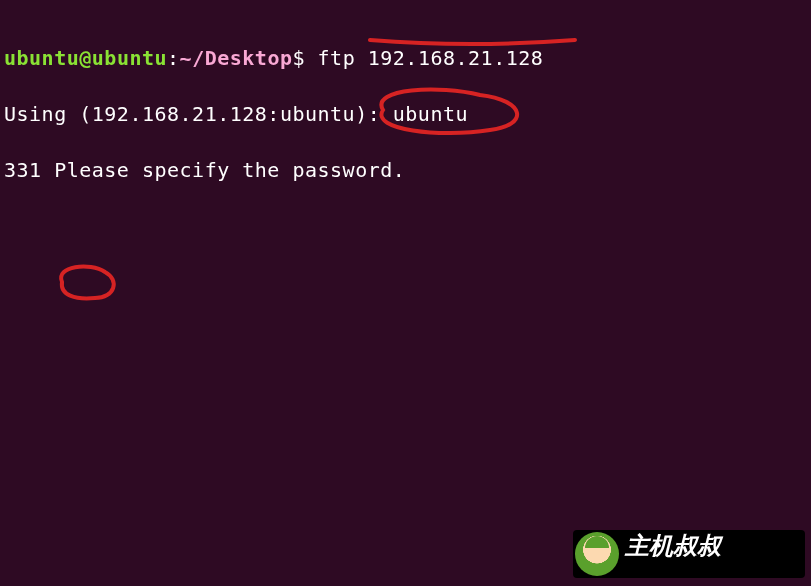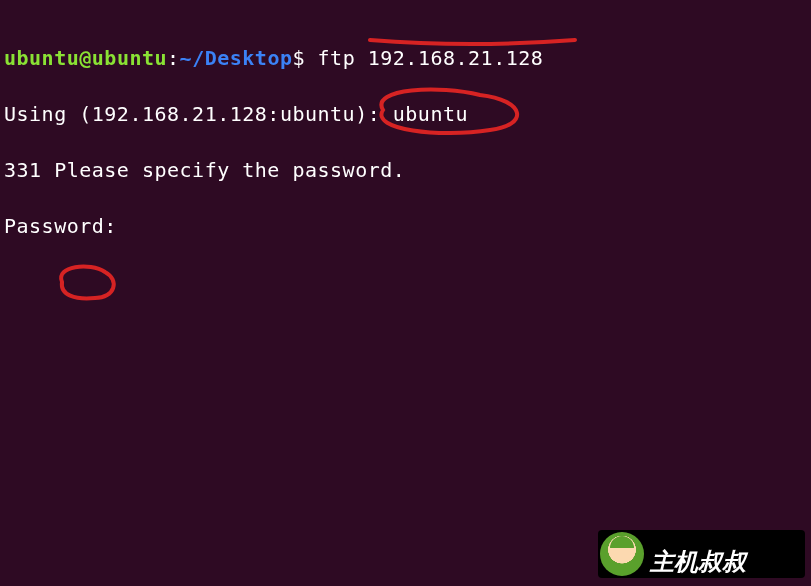--- a/index.html
+++ b/index.html
@@ -22,38 +22,38 @@
     right: 0;
     white-space: pre;
     letter-spacing: 0.5px;
   }
   .line {
     display: block;
     height: 28px;
   }
   .user { color: #8ae234; font-weight: bold; }
   .host { color: #8ae234; font-weight: bold; }
-  .path { color: #3b82f6; font-weight: bold; }
+  .path { color: #f9a8d4; font-weight: bold; }
   .white { color: #ffffff; }
   svg.overlay {
     position: absolute;
     top: 0;
     left: 0;
     width: 811px;
     height: 586px;
     pointer-events: none;
   }
   .watermark {
     position: absolute;
     bottom: 8px;
     right: 6px;
-    width: 207px;
+    width: 232px;
     height: 48px;
     display: flex;
-    align-items: flex-end;
+    align-items: flex-start;
     background: #000;
     border-radius: 4px;
     padding: 2px 19px 2px 2px;
     box-sizing: border-box;
   }
   .wm-icon {
     width: 44px;
     height: 44px;
     border-radius: 50%;
     background: radial-gradient(circle at 50% 40%, #fcd9b0 0%, #fcd9b0 40%, #5aa02c 41%, #5aa02c 100%);
@@ -78,21 +78,20 @@
     white-space: nowrap;
   }
 </style>
 </head>
 <body>
 
 <div class="terminal">
 <span class="line"><span class="user">ubuntu</span><span class="user">@</span><span class="host">ubuntu</span><span class="white">:</span><span class="path">~/Desktop</span><span class="white">$</span><span class="white"> </span><span class="white">ftp</span><span class="white"> </span><span class="white">192.168.21.128</span></span>
 <span class="line"><span>Using (192.168.21.128:ubuntu): </span><span>ubuntu</span></span>
 <span class="line">331 Please specify the password.</span>
-<span class="line">Password:</span>
 
 
 
 </div>
 
 <svg class="overlay">
 
   <path d="M 370 40 Q 470 48 575 40" stroke="#d62323" stroke-width="4" fill="none" stroke-linecap="round"></path>
 
   <path d="M 383 110 C 370 88, 440 85, 480 95 C 525 100, 530 125, 490 130 C 440 138, 370 130, 383 110 Z" stroke="#d62323" stroke-width="4" fill="none" stroke-linecap="round"></path>

